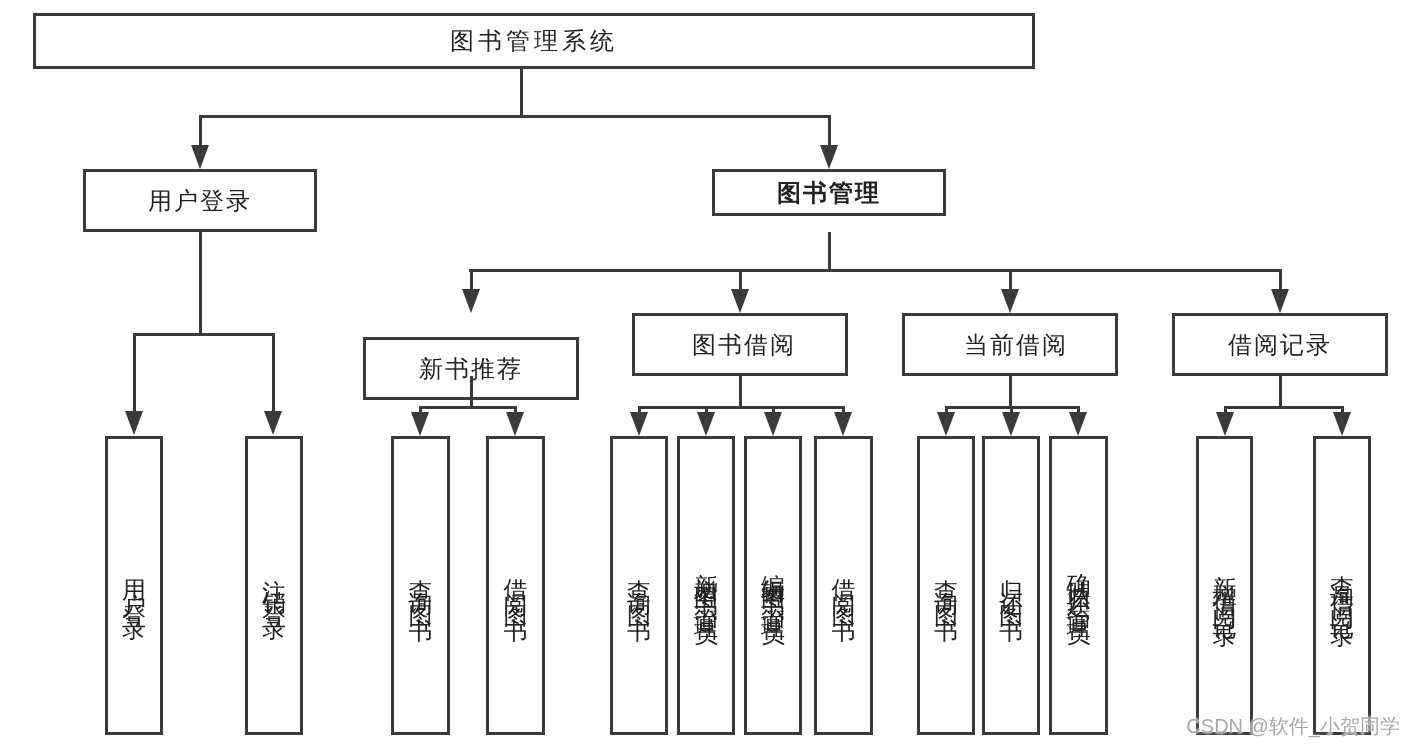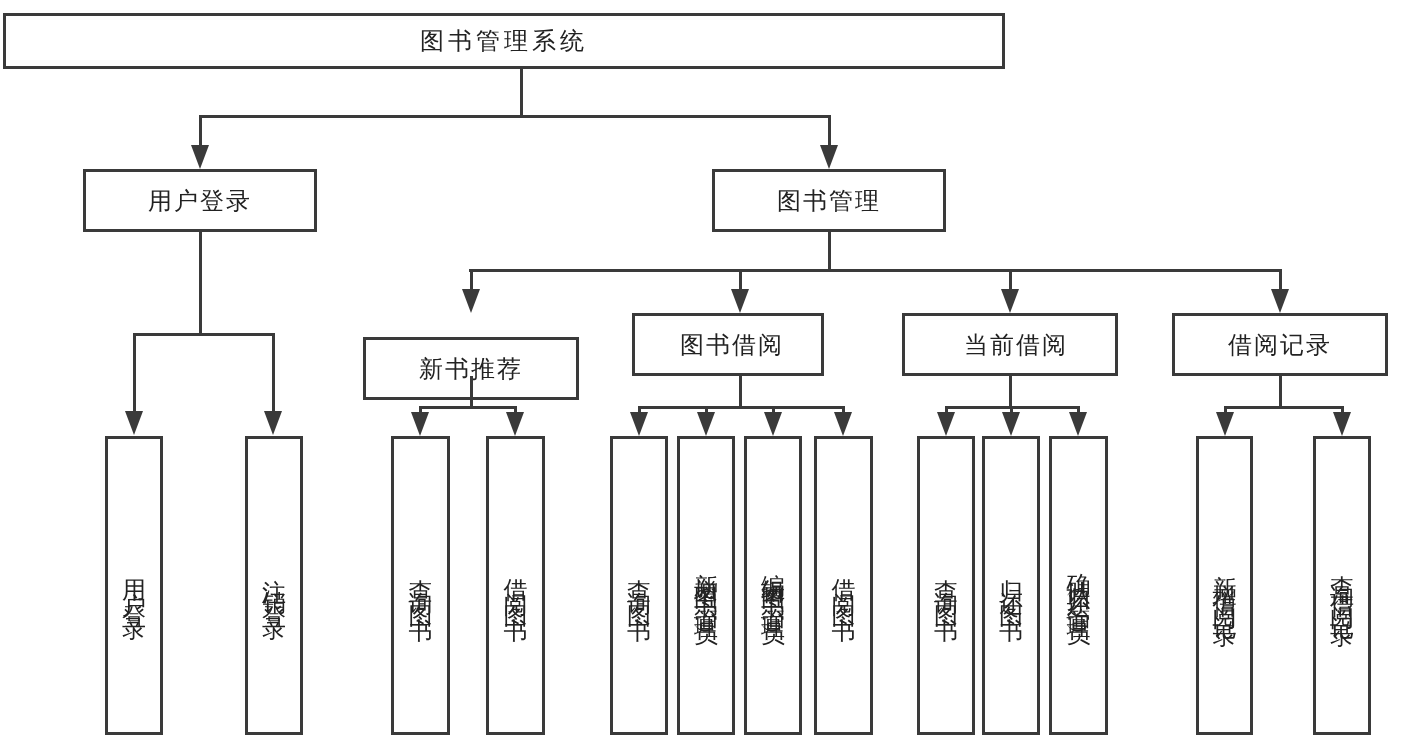--- a/index.html
+++ b/index.html
@@ -51,52 +51,52 @@
     text-shadow:0 0 3px #fff,0 0 3px #fff;
     z-index:5;
     white-space:nowrap;
   }
 </style>
 </head>
 <body>
 
 <div class="canvas">
 
-  <div class="box h h-title" style="left:3px;top:13px;width:1002px;height:56px;">图书管理系统</div>
+  <div class="box h h-title" style="left:33px;top:13px;width:1002px;height:56px;">图书管理系统</div>
 
   <div class="ln" style="left:520px;top:69px;width:3px;height:49px;"></div>
   <div class="ln" style="left:199px;top:115px;width:632px;height:3px;"></div>
   <div class="ln" style="left:199px;top:115px;width:3px;height:32px;"></div>
   <div class="ar" style="left:191px;top:145px;"></div>
   <div class="ln" style="left:828px;top:115px;width:3px;height:32px;"></div>
   <div class="ar" style="left:820px;top:145px;"></div>
 
   <div class="box h" style="left:83px;top:169px;width:234px;height:63px;">用户登录</div>
-  <div class="box h" style="left:712px;top:169px;width:234px;height:63px;">图书管理</div>
+  <div class="box h" style="left:712px;top:169px;width:234px;height:47px;font-weight:bold;">图书管理</div>
 
   <div class="ln" style="left:199px;top:232px;width:3px;height:104px;"></div>
   <div class="ln" style="left:133px;top:333px;width:142px;height:3px;"></div>
   <div class="ln" style="left:133px;top:333px;width:3px;height:79px;"></div>
   <div class="ar" style="left:125px;top:411px;"></div>
   <div class="ln" style="left:272px;top:333px;width:3px;height:79px;"></div>
   <div class="ar" style="left:264px;top:411px;"></div>
 
   <div class="ln" style="left:828px;top:232px;width:3px;height:40px;"></div>
   <div class="ln" style="left:469px;top:269px;width:813px;height:3px;"></div>
   <div class="ln" style="left:470px;top:269px;width:3px;height:22px;"></div>
   <div class="ar" style="left:462px;top:289px;"></div>
   <div class="ln" style="left:739px;top:269px;width:3px;height:22px;"></div>
   <div class="ar" style="left:731px;top:289px;"></div>
   <div class="ln" style="left:1009px;top:269px;width:3px;height:22px;"></div>
   <div class="ar" style="left:1001px;top:289px;"></div>
   <div class="ln" style="left:1279px;top:269px;width:3px;height:22px;"></div>
   <div class="ar" style="left:1271px;top:289px;"></div>
 
   <div class="box h" style="left:363px;top:313px;width:216px;height:63px;margin-top:24px;">新书推荐</div>
-  <div class="box h" style="left:632px;top:313px;width:192px;height:63px;padding-left:8px;">图书借阅</div>
+  <div class="box h" style="left:632px;top:313px;width:216px;height:63px;padding-left:8px;">图书借阅</div>
   <div class="box h" style="left:902px;top:313px;width:216px;height:63px;padding-left:12px;">当前借阅</div>
   <div class="box h" style="left:1172px;top:313px;width:216px;height:63px;">借阅记录</div>
 
   <div class="ln" style="left:470px;top:376px;width:3px;height:33px;"></div>
   <div class="ln" style="left:419px;top:406px;width:98px;height:3px;"></div>
   <div class="ln" style="left:419px;top:406px;width:3px;height:8px;"></div>
   <div class="ar" style="left:411px;top:412px;"></div>
   <div class="ln" style="left:514px;top:406px;width:3px;height:8px;"></div>
   <div class="ar" style="left:506px;top:412px;"></div>
 
@@ -164,14 +164,15 @@
     <span>确认归还（管理员）</span>
     </div>
 
   <div class="box v sp6" style="left:1196px;top:436px;width:57px;height:299px;">
     <span>新增借阅记录</span>
     </div>
   <div class="box v sp6" style="left:1313px;top:436px;width:58px;height:299px;">
     <span>查询借阅记录</span>
     </div>
 
+  <div class="watermark">CSDN @软件_小贺同学</div>
 
 </div>
 
 </body></html>

